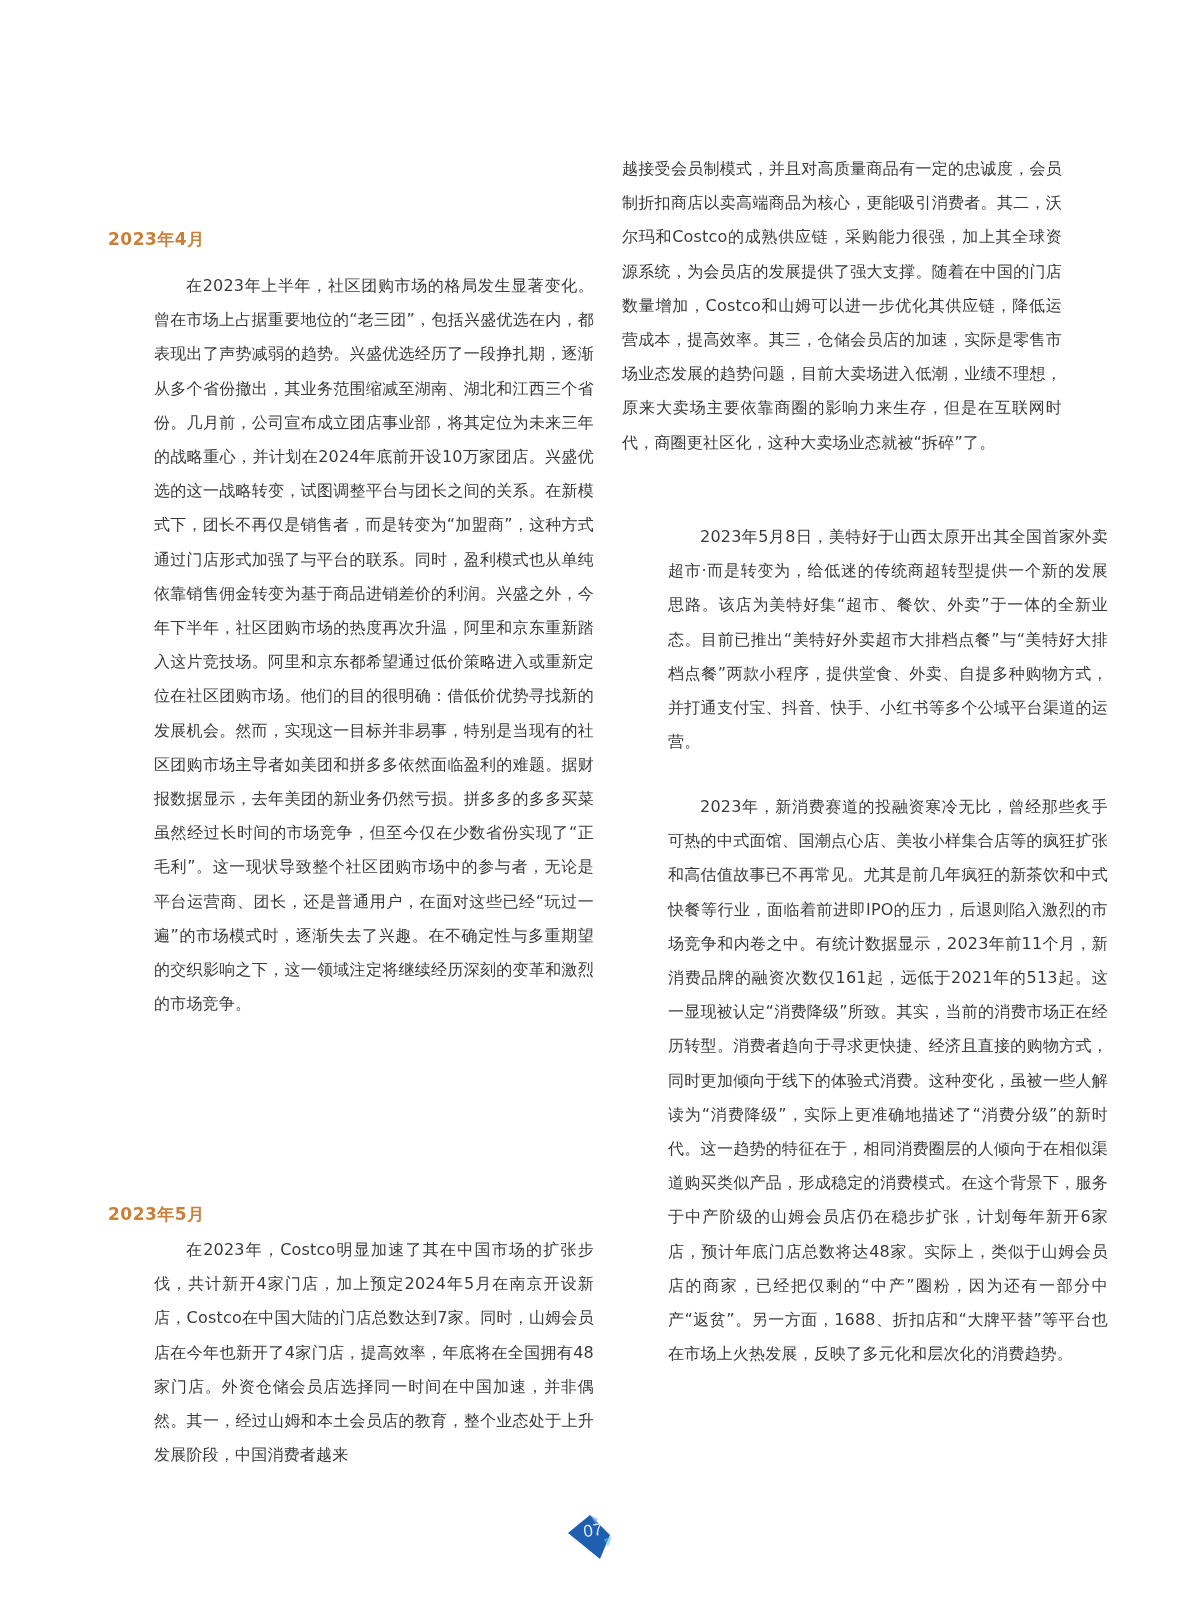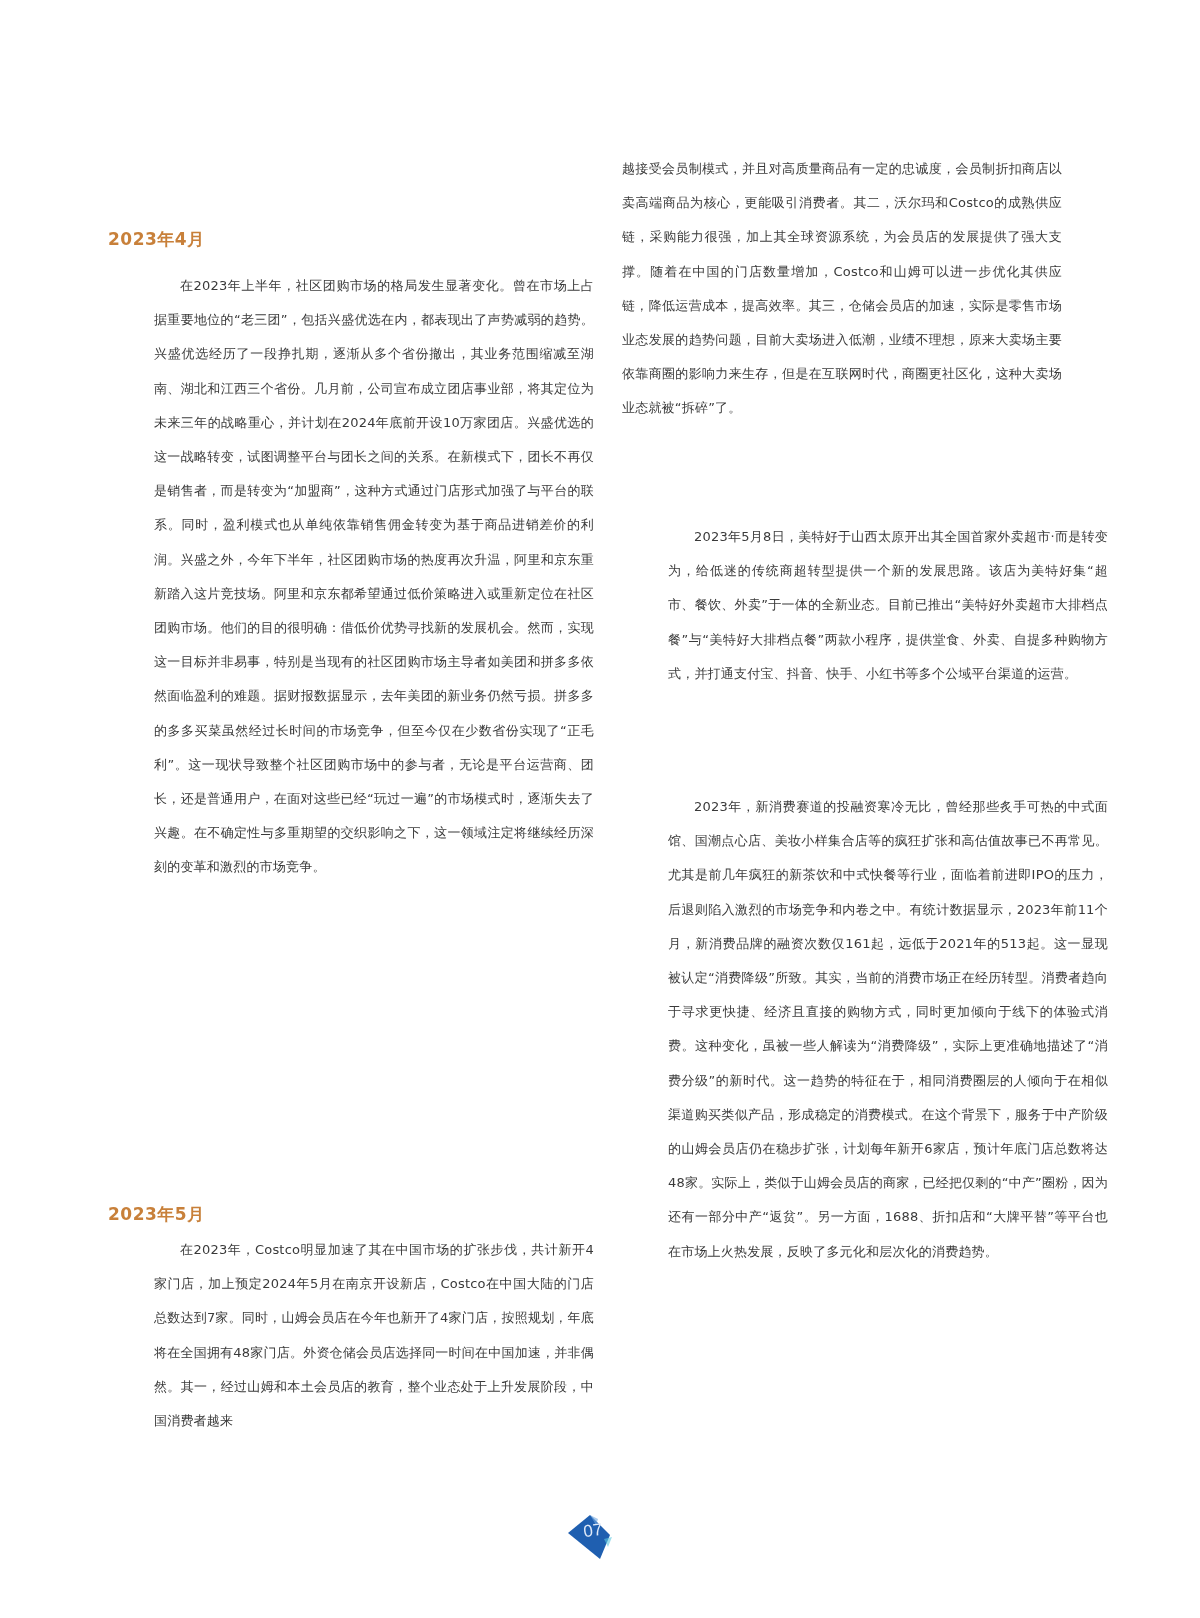--- a/index.html
+++ b/index.html
@@ -18,21 +18,21 @@
     position: absolute;
     width: 440px;
     font-weight: bold;
     font-size: 17px;
     color: #c8803a;
     letter-spacing: 0.5px;
   }
   .para {
     position: absolute;
     width: 440px;
-    font-size: 13px;
+    font-size: 16px;
     line-height: 34.2px;
     text-align: justify;
     text-justify: inter-character;
     letter-spacing: 0.2px;
     margin: 0;
   }
   .para.indent { text-indent: 2em; margin-left: 46px; }
   .page-badge {
     position: absolute;
     left: 560px; top: 1505px;
@@ -50,21 +50,21 @@
   }
 </style>
 </head>
 <body>
 
 <div class="col col-left">
   <div class="heading" style="top:228px;">2023年4月</div>
   <p class="para indent" style="top:269px;">在2023年上半年，社区团购市场的格局发生显著变化。曾在市场上占据重要地位的“老三团”，包括兴盛优选在内，都表现出了声势减弱的趋势。兴盛优选经历了一段挣扎期，逐渐从多个省份撤出，其业务范围缩减至湖南、湖北和江西三个省份。几月前，公司宣布成立团店事业部，将其定位为未来三年的战略重心，并计划在2024年底前开设10万家团店。兴盛优选的这一战略转变，试图调整平台与团长之间的关系。在新模式下，团长不再仅是销售者，而是转变为“加盟商”，这种方式通过门店形式加强了与平台的联系。同时，盈利模式也从单纯依靠销售佣金转变为基于商品进销差价的利润。兴盛之外，今年下半年，社区团购市场的热度再次升温，阿里和京东重新踏入这片竞技场。阿里和京东都希望通过低价策略进入或重新定位在社区团购市场。他们的目的很明确：借低价优势寻找新的发展机会。然而，实现这一目标并非易事，特别是当现有的社区团购市场主导者如美团和拼多多依然面临盈利的难题。据财报数据显示，去年美团的新业务仍然亏损。拼多多的多多买菜虽然经过长时间的市场竞争，但至今仅在少数省份实现了“正毛利”。这一现状导致整个社区团购市场中的参与者，无论是平台运营商、团长，还是普通用户，在面对这些已经“玩过一遍”的市场模式时，逐渐失去了兴趣。在不确定性与多重期望的交织影响之下，这一领域注定将继续经历深刻的变革和激烈的市场竞争。</p>
 
   <div class="heading" style="top:1203px;">2023年5月</div>
-  <p class="para indent" style="top:1233px;">在2023年，Costco明显加速了其在中国市场的扩张步伐，共计新开4家门店，加上预定2024年5月在南京开设新店，Costco在中国大陆的门店总数达到7家。同时，山姆会员店在今年也新开了4家门店，按照规划，年底将在全国拥有48家门店。外资仓储会员店选择同一时间在中国加速，并非偶然。其一，经过山姆和本土会员店的教育，整个业态处于上升发展阶段，中国消费者越来</p>
+  <p class="para indent" style="top:1233px;">在2023年，Costco明显加速了其在中国市场的扩张步伐，共计新开4家门店，加上预定2024年5月在南京开设新店，Costco在中国大陆的门店总数达到7家。同时，山姆会员店在今年也新开了4家门店，提高效率，年底将在全国拥有48家门店。外资仓储会员店选择同一时间在中国加速，并非偶然。其一，经过山姆和本土会员店的教育，整个业态处于上升发展阶段，中国消费者越来</p>
 </div>
 
 <div class="col col-right">
   <p class="para" style="top:152px;">越接受会员制模式，并且对高质量商品有一定的忠诚度，会员制折扣商店以卖高端商品为核心，更能吸引消费者。其二，沃尔玛和Costco的成熟供应链，采购能力很强，加上其全球资源系统，为会员店的发展提供了强大支撑。随着在中国的门店数量增加，Costco和山姆可以进一步优化其供应链，降低运营成本，提高效率。其三，仓储会员店的加速，实际是零售市场业态发展的趋势问题，目前大卖场进入低潮，业绩不理想，原来大卖场主要依靠商圈的影响力来生存，但是在互联网时代，商圈更社区化，这种大卖场业态就被“拆碎”了。</p>
   <p class="para indent" style="top:520px;">2023年5月8日，美特好于山西太原开出其全国首家外卖超市·而是转变为，给低迷的传统商超转型提供一个新的发展思路。该店为美特好集“超市、餐饮、外卖”于一体的全新业态。目前已推出“美特好外卖超市大排档点餐”与“美特好大排档点餐”两款小程序，提供堂食、外卖、自提多种购物方式，并打通支付宝、抖音、快手、小红书等多个公域平台渠道的运营。</p>
   <p class="para indent" style="top:790px;">2023年，新消费赛道的投融资寒冷无比，曾经那些炙手可热的中式面馆、国潮点心店、美妆小样集合店等的疯狂扩张和高估值故事已不再常见。尤其是前几年疯狂的新茶饮和中式快餐等行业，面临着前进即IPO的压力，后退则陷入激烈的市场竞争和内卷之中。有统计数据显示，2023年前11个月，新消费品牌的融资次数仅161起，远低于2021年的513起。这一显现被认定“消费降级”所致。其实，当前的消费市场正在经历转型。消费者趋向于寻求更快捷、经济且直接的购物方式，同时更加倾向于线下的体验式消费。这种变化，虽被一些人解读为“消费降级”，实际上更准确地描述了“消费分级”的新时代。这一趋势的特征在于，相同消费圈层的人倾向于在相似渠道购买类似产品，形成稳定的消费模式。在这个背景下，服务于中产阶级的山姆会员店仍在稳步扩张，计划每年新开6家店，预计年底门店总数将达48家。实际上，类似于山姆会员店的商家，已经把仅剩的“中产”圈粉，因为还有一部分中产“返贫”。另一方面，1688、折扣店和“大牌平替”等平台也在市场上火热发展，反映了多元化和层次化的消费趋势。</p>
 </div>
 
 <div class="page-badge">
   <svg width="60" height="60" viewBox="0 0 60 60">

